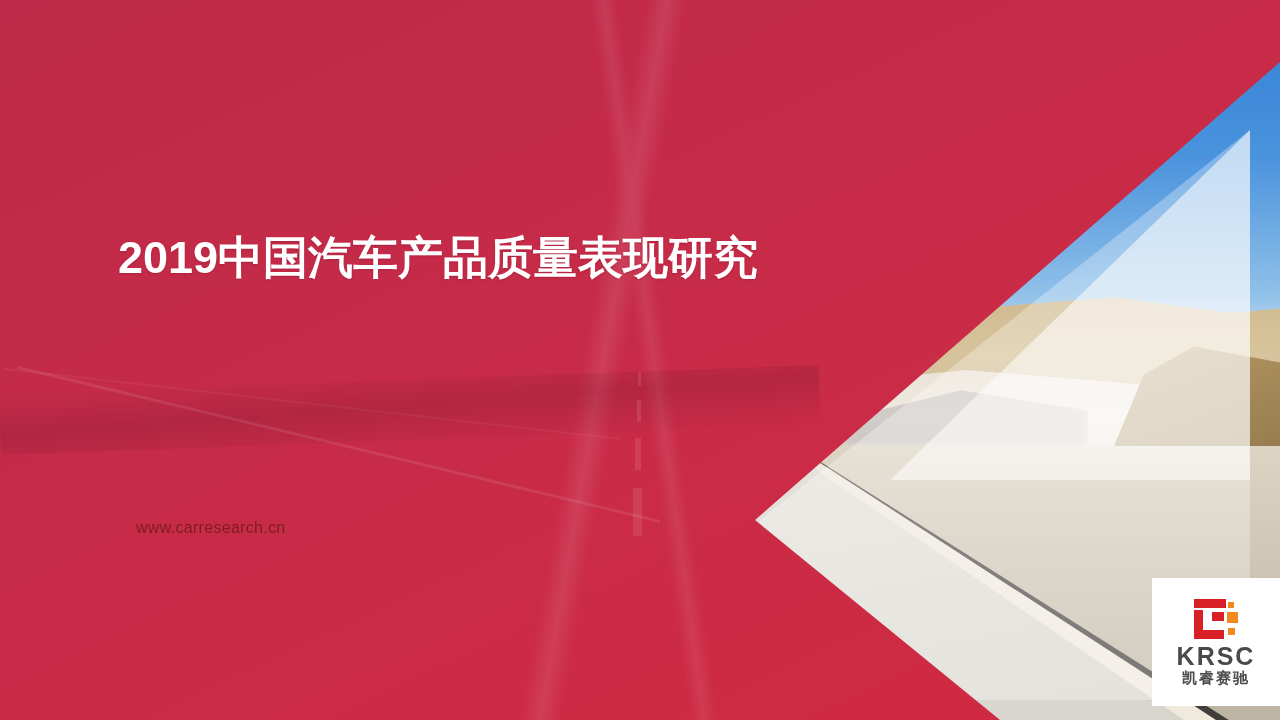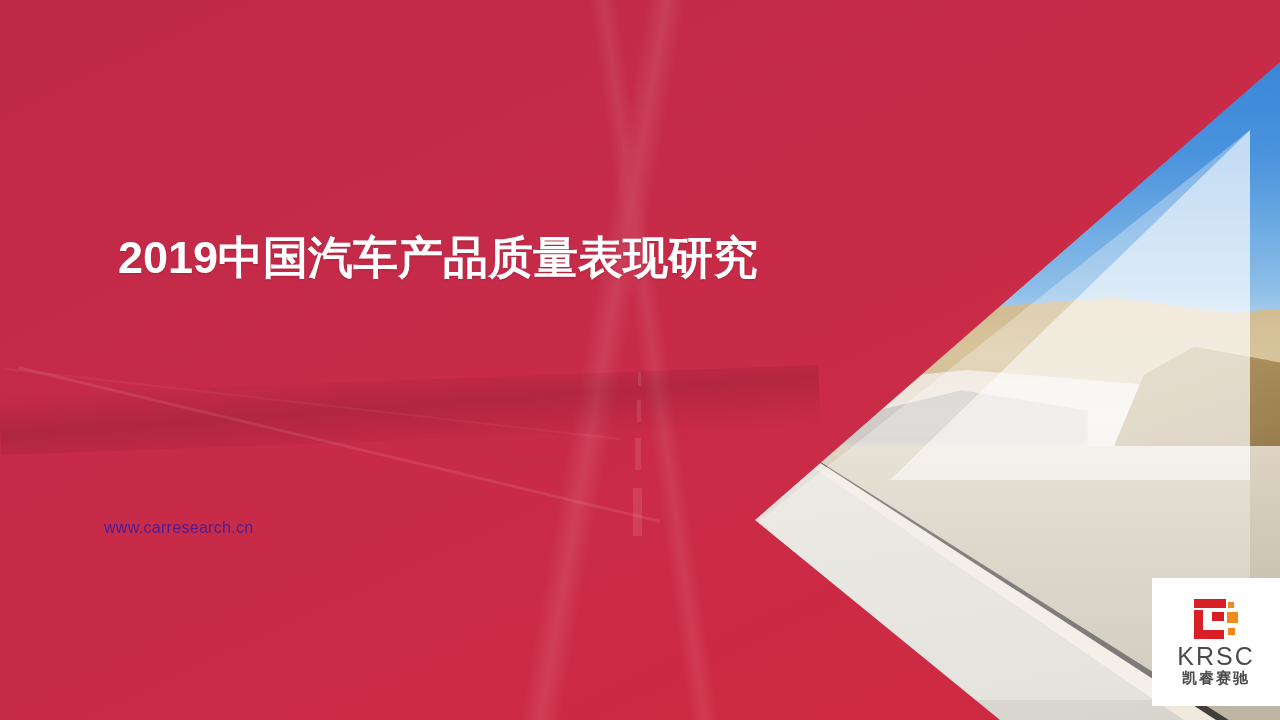--- a/index.html
+++ b/index.html
@@ -178,24 +178,24 @@
     position: absolute;
     left: 120px;
     top: 486px;
     font-size: 17px;
     color: #ffffff;
     white-space: nowrap;
     letter-spacing: 0.3px;
   }
   .website {
     position: absolute;
-    left: 104px;
+    left: 136px;
     top: 519px;
     font-size: 16px;
-    color: #4c1d95;
+    color: #7f1d1d;
     white-space: nowrap;
     letter-spacing: 0.3px;
   }
 
   
   .logo-box {
     position: absolute;
     left: 1152px;
     top: 578px;
     width: 128px;
@@ -235,21 +235,21 @@
   .lm-sq2 {
     position: absolute; left: 37px; top: 13px; width: 11px; height: 11px;
     background: #f08a1e;
   }
   .lm-sq3 {
     position: absolute; left: 38px; top: 29px; width: 7px; height: 7px;
     background: #f08a1e;
   }
   .logo-krsc {
     font-size: 25px;
-    font-weight: normal;
+    font-weight: bold;
     letter-spacing: 2px;
     color: #4a4a4a;
     line-height: 1;
   }
   .logo-cn {
     font-size: 15px;
     font-weight: bold;
     letter-spacing: 2px;
     color: #4a4a4a;
     line-height: 1;

